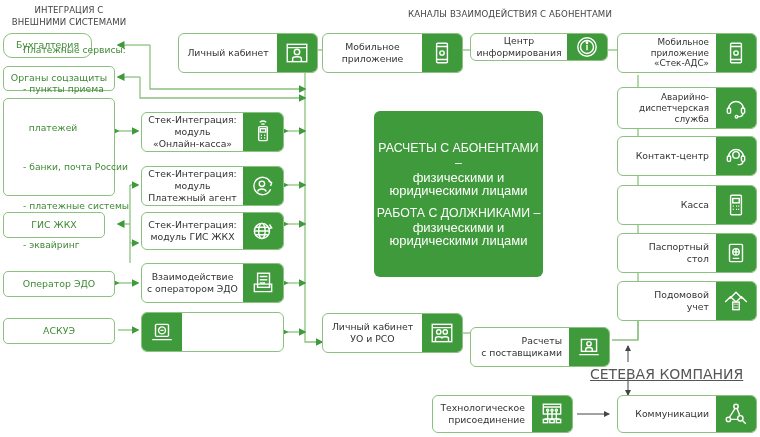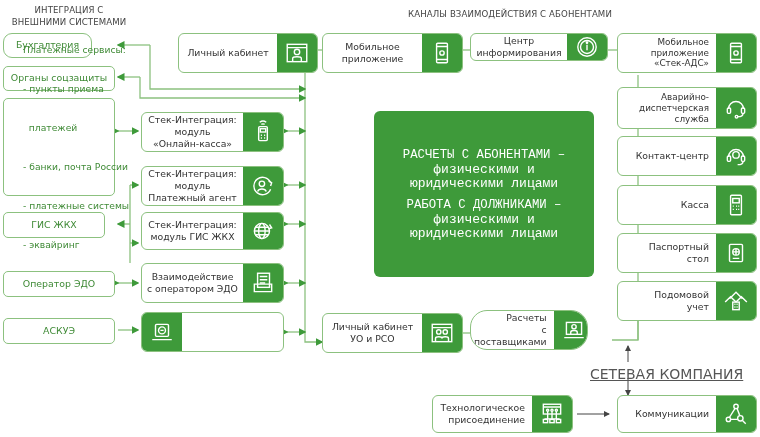--- a/index.html
+++ b/index.html
@@ -10,23 +10,23 @@
          color: #3f8a36; font-size: 9.4px; display: flex; align-items: center; justify-content: center;
          text-align: center; box-sizing: border-box; line-height: 12.5px; }
   .ext.left { justify-content: flex-start; text-align: left; padding-left: 19px; }
   .node { position: absolute; border: 1.3px solid #8cc17f; border-radius: 6px; background: #fff;
           box-sizing: border-box; display: flex; overflow: hidden; }
   .node .txt { flex: 1; display: flex; align-items: center; justify-content: center; text-align: center;
                font-size: 9.3px; color: #333; line-height: 12px; padding: 0 3px; }
   .node .txt.right { justify-content: flex-end; text-align: right; padding-right: 7px; }
   .node .ic { width: 40px; background: #3e9a3a; display: flex; align-items: center; justify-content: center; flex: none; }
   .node .ic svg { width: 26px; height: 26px; }
-  .center { position: absolute; left: 374px; top: 111px; width: 220px; height: 166px; background: #3e9a3a;
+  .center { position: absolute; left: 374px; top: 111px; width: 169px; height: 166px; background: #3e9a3a;
             border-radius: 6px; color: #fff; display: flex; flex-direction: column; align-items: center;
-            justify-content: center; text-align: center; font-family: Liberation Mono, monospace; }
+            justify-content: center; text-align: center; font-family: Liberation Sans, sans-serif; }
   .center .t { font-size: 12.3px; line-height: 15px; }
   .center .s { font-size: 13px; line-height: 13.5px; }
   .center .gap { height: 8px; }
   svg.lines { position: absolute; left: 0; top: 0; }
   .lbl { position: absolute; font-size: 14px; color: #555; text-decoration: underline; }
 </style>
 </head>
 <body>
 
 <svg class="lines" width="760" height="437">
@@ -331,21 +331,21 @@
   <div class="ic">
       <svg viewBox="0 0 24 24" fill="none" stroke="#fff" stroke-width="1.3">
         <rect x="3" y="4" width="18" height="16"></rect>
         <path d="M3 7h18"></path>
         <circle cx="9" cy="11" r="2"></circle>
         <circle cx="15" cy="11" r="2"></circle>
         <path d="M6 20v-3c0-2 6-2 6 0M12 17c0-2 6-2 6 0v3"></path>
       </svg>
     </div>
 </div>
-<div class="node" style="left:470px;top:310px;width:118px;height:40px;border-radius:17px;">
+<div class="node" style="left:470px;top:327px;width:140px;height:40px;">
   <div class="txt right">
       <div>
         <div>Расчеты</div>
         <div>с поставщиками</div>
       </div>
     </div>
   <div class="ic">
       <svg viewBox="0 0 24 24" fill="none" stroke="#fff" stroke-width="1.3">
         <rect x="5" y="5" width="14" height="11"></rect>
         <circle cx="12" cy="9" r="2"></circle>

